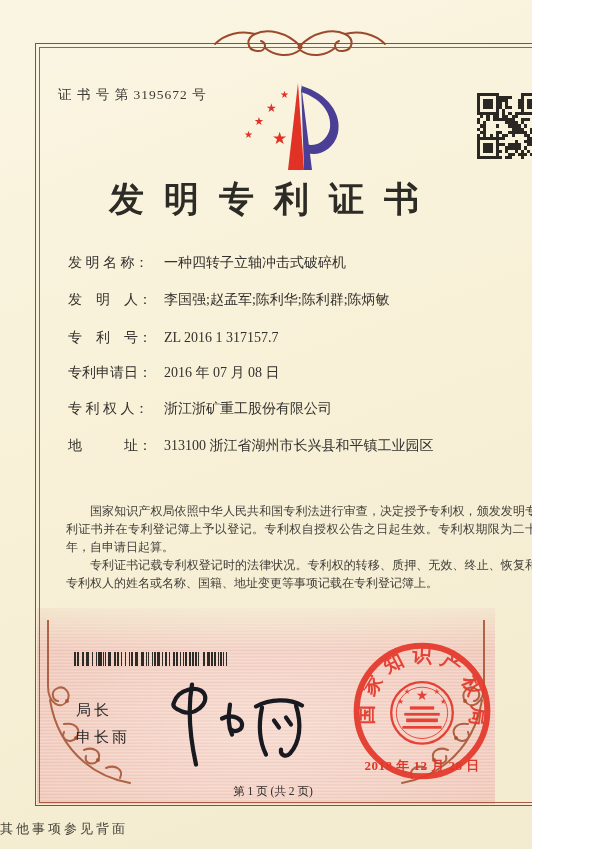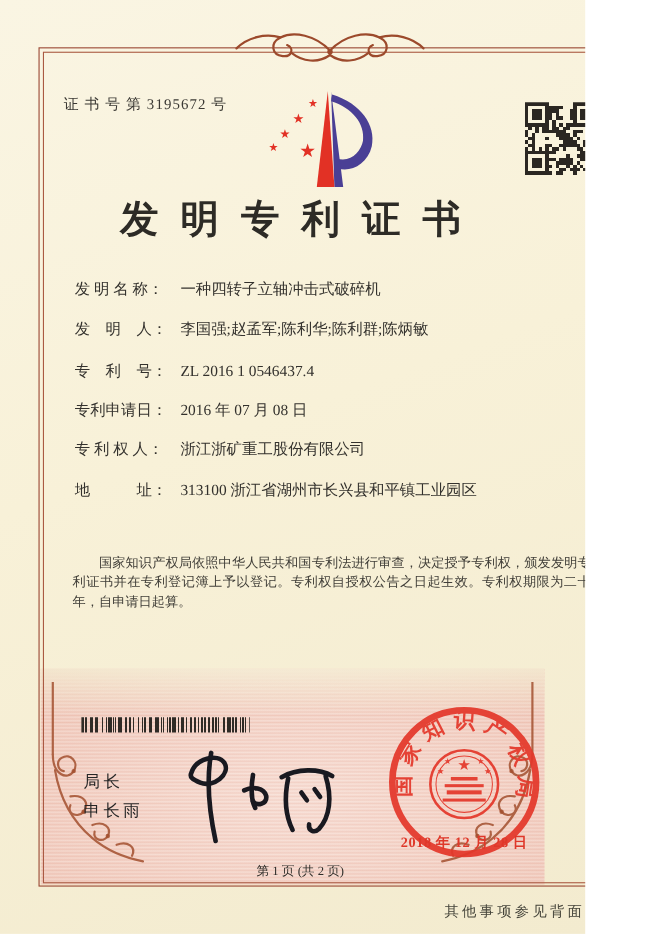--- a/index.html
+++ b/index.html
@@ -53,21 +53,21 @@
   .barcode{position:absolute;left:74px;top:652px;width:153px;height:14px;}
   .signer-title{position:absolute;left:76px;top:701px;font-family:"Liberation Sans","DejaVu Sans",sans-serif;
     font-size:15px;letter-spacing:3px;color:#262626;}
   .signer-name{position:absolute;left:76px;top:728px;font-family:"Liberation Sans","DejaVu Sans",sans-serif;
     font-size:15px;letter-spacing:3px;color:#262626;}
   .signature{position:absolute;left:158px;top:676px;width:150px;height:96px;}
   .seal{position:absolute;left:352px;top:641px;width:140px;height:140px;opacity:.93;}
   .seal-date{position:absolute;left:352px;top:757px;width:140px;text-align:center;
     font-size:13px;font-weight:bold;color:#df382a;letter-spacing:.5px;white-space:nowrap;}
   .page-note{position:absolute;left:0;right:0;top:784px;text-align:center;font-size:11.5px;color:#2f2d29;margin-left:14px;}
-  .back-note{position:absolute;left:0;right:0;top:820px;text-align:right;
+  .back-note{position:absolute;left:0;right:0;top:820px;text-align:left;
     font-size:13px;letter-spacing:3px;color:#45443a;}
 </style>
 </head>
 <body>
 
 <div class="page">
 
   <div class="pink-band"></div>
 
   <svg class="side-flourish left" viewBox="0 0 95 180">
@@ -383,35 +383,36 @@
 
   <div class="title">发明专利证书</div>
 
   <div class="field f0">
     <span class="lbl">发 明 名 称：</span><span class="val">一种四转子立轴冲击式破碎机</span>
   </div>
   <div class="field f1">
     <span class="lbl">发　明　人：</span><span class="val">李国强;赵孟军;陈利华;陈利群;陈炳敏</span>
   </div>
   <div class="field f2">
-    <span class="lbl">专　利　号：</span><span class="val">ZL 2016 1 0546437.4</span>
+    <span class="lbl">专　利　号：</span><span class="val">ZL 2016 1 317157.7</span>
   </div>
   <div class="field f3">
     <span class="lbl">专利申请日：</span><span class="val">2016 年 07 月 08 日</span>
   </div>
   <div class="field f4">
     <span class="lbl">专 利 权 人：</span><span class="val">浙江浙矿重工股份有限公司</span>
   </div>
   <div class="field f5">
     <span class="lbl">地　　　址：</span><span class="val">313100 浙江省湖州市长兴县和平镇工业园区</span>
   </div>
 
 
   <div class="paras">
     <p>国家知识产权局依照中华人民共和国专利法进行审查，决定授予专利权，颁发发明专利证书并在专利登记簿上予以登记。专利权自授权公告之日起生效。专利权期限为二十年，自申请日起算。</p>
+    <p>专利证书记载专利权登记时的法律状况。专利权的转移、质押、无效、终止、恢复和专利权人的姓名或名称、国籍、地址变更等事项记载在专利登记簿上。</p>
   </div>
 
   <div class="barcode">
     <svg id="bcsvg" width="153" height="14" viewBox="0 0 150 14" preserveAspectRatio="none" shape-rendering="crispEdges">
         <rect x="0" y="0" width="2" height="14" fill="#2f2b26"></rect>
         <rect x="3" y="0" width="2" height="14" fill="#2f2b26"></rect>
         <rect x="8" y="0" width="2" height="14" fill="#2f2b26"></rect>
         <rect x="12" y="0" width="3" height="14" fill="#2f2b26"></rect>
         <rect x="18" y="0" width="1" height="14" fill="#2f2b26"></rect>
         <rect x="22" y="0" width="1" height="14" fill="#2f2b26"></rect>

